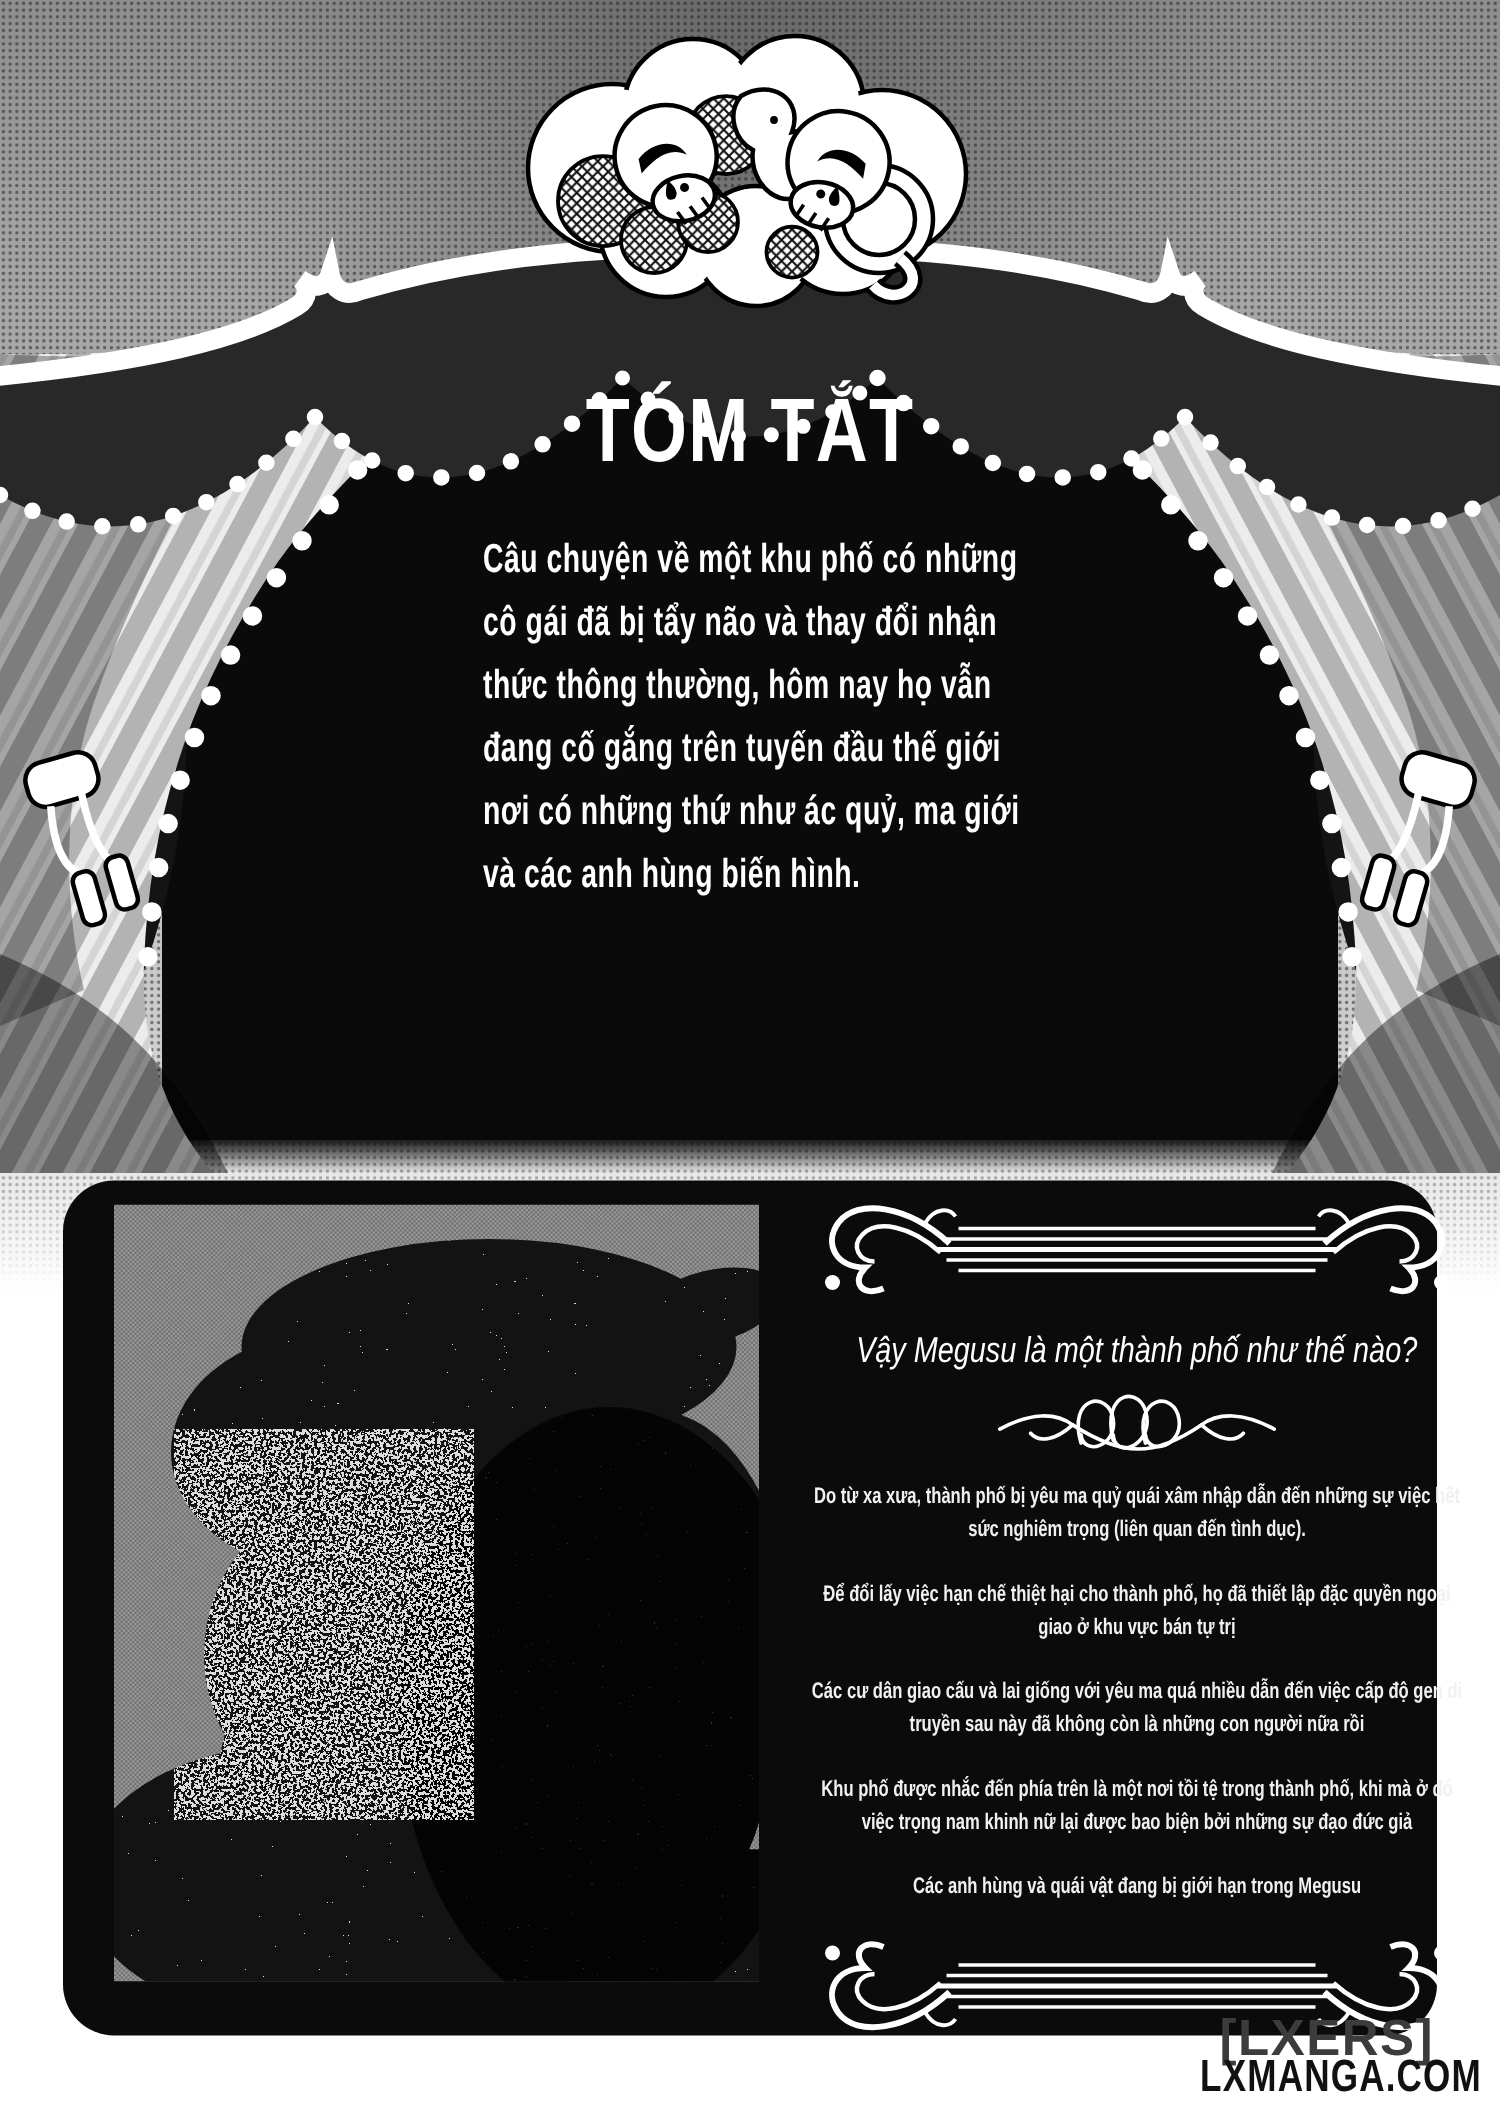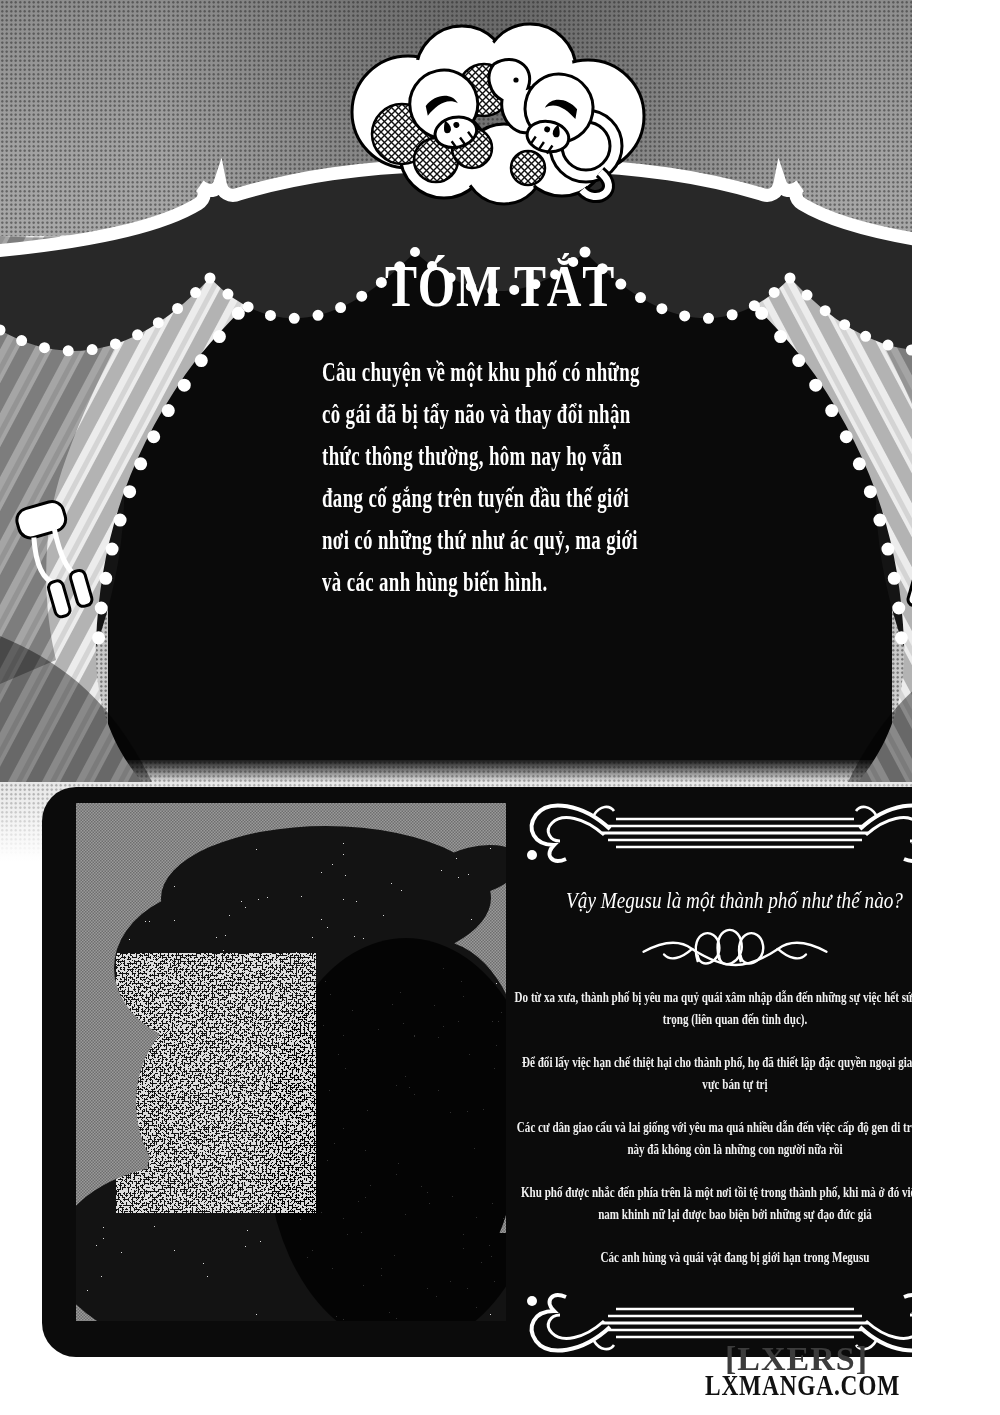--- a/index.html
+++ b/index.html
@@ -1,17 +1,17 @@
 <!DOCTYPE html>
 <html><head>
 <meta charset="utf-8">
 <style>
   html,body{margin:0;padding:0;background:#fff;}
-  .page{position:relative;width:912px;height:1415px;overflow:hidden;background:#fff;
-        font-family:Liberation Serif, serif;}
+  .page{position:relative;width:1000px;height:1415px;overflow:hidden;background:#fff;
+        font-family:Liberation Sans, sans-serif;}
   
   .ht-base{position:absolute;left:0;top:0;width:1000px;height:880px;
     background:
       radial-gradient(ellipse at 50% 90px, rgba(0,0,0,.30), rgba(0,0,0,0) 340px),
       linear-gradient(#8e8e8e 0px,#a2a2a2 150px,#b8b8b8 430px,#cdcdcd 690px,#ffffff 862px);}
   .ht-dots{position:absolute;left:0;top:0;width:1000px;height:880px;
     background-image:radial-gradient(circle,#1d1d1d 1.05px,rgba(0,0,0,0) 1.35px);
     background-size:4.5px 4.5px;opacity:.5;
     -webkit-mask-image:linear-gradient(#000 0,#000 745px,rgba(0,0,0,0) 856px);
     mask-image:linear-gradient(#000 0,#000 745px,rgba(0,0,0,0) 856px);}
@@ -19,21 +19,21 @@
   .stage-title{position:absolute;left:0;top:252px;width:1000px;margin:0;text-align:center;
     color:#fff;font-size:60px;font-weight:bold;letter-spacing:1px;
     transform:scaleX(.8);transform-origin:50% 50%;}
   .summary{position:absolute;left:322px;top:351px;width:580px;
     transform:scaleX(.70);transform-origin:0 0;
     color:#fff;font-size:27px;font-weight:bold;line-height:42px;letter-spacing:.5px;white-space:nowrap;}
   
   .panel{position:absolute;left:42px;top:787px;width:916px;height:570px;
     background:#0b0b0b;border-radius:34px;}
   .tree-wrap{position:absolute;left:34px;top:16px;width:430px;height:518px;}
-  .col{position:absolute;left:471px;top:10px;width:443px;height:550px;
+  .col{position:absolute;left:494px;top:10px;width:443px;height:550px;
     display:flex;flex-direction:column;align-items:center;}
   .bar{width:430px;height:70px;flex:0 0 auto;}
   .bar-bottom{margin-top:auto;}
   .panel-heading{margin:20px 0 0 0;color:#fff;font-size:24px;font-weight:normal;font-style:italic;
     white-space:nowrap;transform:scaleX(.80);transform-origin:50% 50%;letter-spacing:0;}
   .knot{width:220px;height:56px;margin-top:6px;flex:0 0 auto;}
   .paras{width:600px;margin-top:10px;transform:scaleX(.738);transform-origin:50% 0;
     color:#f1f1f1;font-size:15px;font-weight:bold;line-height:22px;text-align:center;}
   .paras p{margin:0 0 21px 0;}
   

